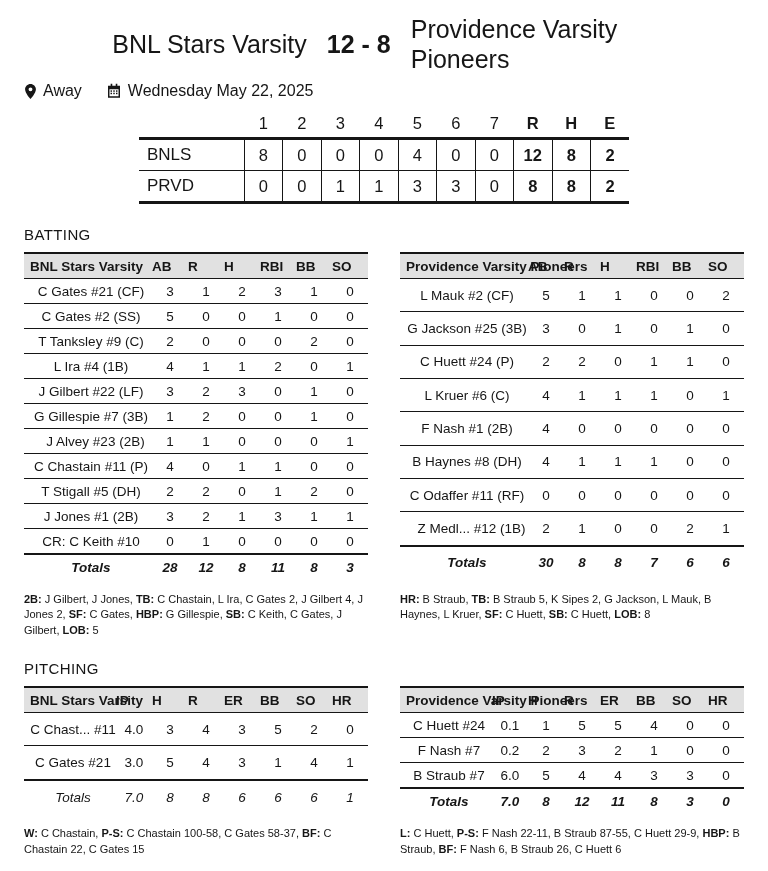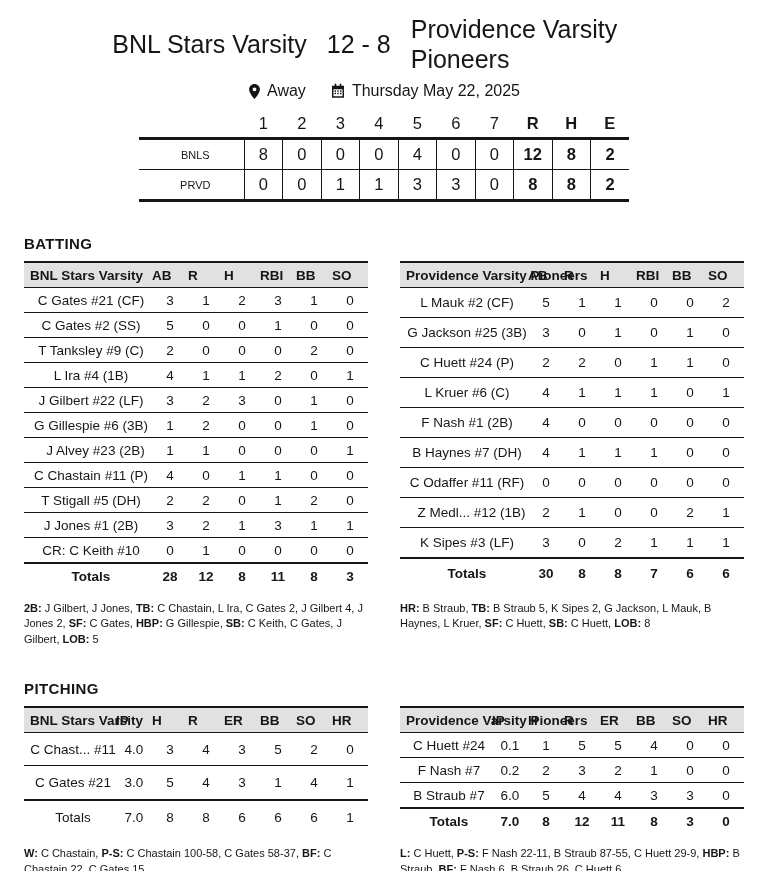--- a/index.html
+++ b/index.html
@@ -15,27 +15,26 @@
   
   .scoreboard {
     display: flex;
     justify-content: center;
     align-items: center;
     gap: 20px;
     padding-top: 10px;
     min-height: 78px;
   }
   .team-title { font-size: 25px; line-height: 1.2; }
-  .score-text { font-size: 25px; font-weight: 400; white-space: nowrap; }
+  .score-text { font-size: 25px; font-weight: 700; white-space: nowrap; }
   .away-title { max-width: 245px; }
 
   
   .meta-row {
     display: flex;
-    justify-content: center;
     align-items: center;
     gap: 24px;
     margin-top: 4px;
     font-size: 16px;
   }
   .meta-item { display: flex; align-items: center; gap: 6px; }
   .meta-item svg { display: block; }
 
   
   table { border-collapse: collapse; }
@@ -49,29 +48,29 @@
   .linescore th, .linescore td {
     text-align: center;
     font-size: 16.5px;
     font-weight: 400;
     padding: 4px 0;
   }
   .linescore thead tr { border-bottom: 3px solid #161616; }
   .linescore tbody tr + tr { border-top: 1.5px solid #161616; }
   .linescore tbody td { padding: 5px 0; }
   .linescore tbody td + td { border-left: 1.5px solid #161616; }
-  .linescore .team-cell { text-align: center; padding-left: 8px; font-size: 11px; margin-left: 8px; }
+  .linescore .team-cell { text-align: left; padding-left: 8px; font-size: 17px; margin-left: 8px; }
   .linescore .b { font-weight: 700; }
 
   
   .section-label {
     font-size: 15px;
-    font-weight: 700;
+    font-weight: 400;
     letter-spacing: 0.4px;
-    margin: 33px 0 9px;
+    margin: 22px 0 9px;
   }
   .cols {
     display: grid;
     grid-template-columns: 344px 344px;
     column-gap: 32px;
   }
 
   
   .stat-table {
     width: 344px;
@@ -94,21 +93,21 @@
     text-align: center;
     padding: 4.5px 0;
   }
   .stat-table tbody td.name {
     text-align: center;
     padding-left: 6px;
     white-space: nowrap;
     overflow: hidden;
   }
   .stat-table tbody td.name.indent { padding-left: 15px; }
-  .stat-table tr.totals td { border-top: 2.5px solid #161616; }
+  .stat-table tr.totals td { border-top: 2.5px solid #161616; font-style: italic; }
   .stat-table tr.totals.bold td { font-weight: 700; }
 
   
   .notes {
     margin-top: 13px;
     font-size: 11px;
     line-height: 1.4;
   }
   .notes b { font-weight: 700; }
 
@@ -141,21 +140,21 @@
           <g fill="#161616">
             <rect x="6.8" y="11" width="2.2" height="2.2"></rect>
               <rect x="10.9" y="11" width="2.2" height="2.2"></rect>
               <rect x="15" y="11" width="2.2" height="2.2"></rect>
             <rect x="6.8" y="14.6" width="2.2" height="2.2"></rect>
               <rect x="10.9" y="14.6" width="2.2" height="2.2"></rect>
               <rect x="15" y="14.6" width="2.2" height="2.2"></rect>
           </g>
         </svg>
       </span>
-      <span>Thursday May 22, 2025</span>
+      <span>Wednesday May 22, 2025</span>
     </div>
   </div>
 
   <table class="linescore">
     <colgroup>
       <col class="ls-team">
       <col class="ls-num">
         <col class="ls-num">
         <col class="ls-num">
         <col class="ls-num">
@@ -275,21 +274,21 @@
           <tr>
             <td class="name">J Gilbert #22 (LF)</td>
             <td>3</td>
             <td>2</td>
             <td>3</td>
             <td>0</td>
             <td>1</td>
             <td>0</td>
           </tr>
           <tr>
-            <td class="name">G Gillespie #6 (3B)</td>
+            <td class="name">G Gillespie #7 (3B)</td>
             <td>1</td>
             <td>2</td>
             <td>0</td>
             <td>0</td>
             <td>1</td>
             <td>0</td>
           </tr>
           <tr>
             <td class="name indent">J Alvey #23 (2B)</td>
             <td>1</td>
@@ -408,21 +407,21 @@
           <tr>
             <td class="name">F Nash #1 (2B)</td>
             <td>4</td>
             <td>0</td>
             <td>0</td>
             <td>0</td>
             <td>0</td>
             <td>0</td>
           </tr>
           <tr>
-            <td class="name">B Haynes #7 (DH)</td>
+            <td class="name">B Haynes #8 (DH)</td>
             <td>4</td>
             <td>1</td>
             <td>1</td>
             <td>1</td>
             <td>0</td>
             <td>0</td>
           </tr>
           <tr>
             <td class="name">C Odaffer #11 (RF)</td>
             <td>0</td>
@@ -432,29 +431,20 @@
             <td>0</td>
             <td>0</td>
           </tr>
           <tr>
             <td class="name indent">Z Medl... #12 (1B)</td>
             <td>2</td>
             <td>1</td>
             <td>0</td>
             <td>0</td>
             <td>2</td>
-            <td>1</td>
-          </tr>
-          <tr>
-            <td class="name">K Sipes #3 (LF)</td>
-            <td>3</td>
-            <td>0</td>
-            <td>2</td>
-            <td>1</td>
-            <td>1</td>
             <td>1</td>
           </tr>
           <tr class="totals bold">
             <td class="name">Totals</td>
             <td>30</td>
             <td>8</td>
             <td>8</td>
             <td>7</td>
             <td>6</td>
             <td>6</td>

